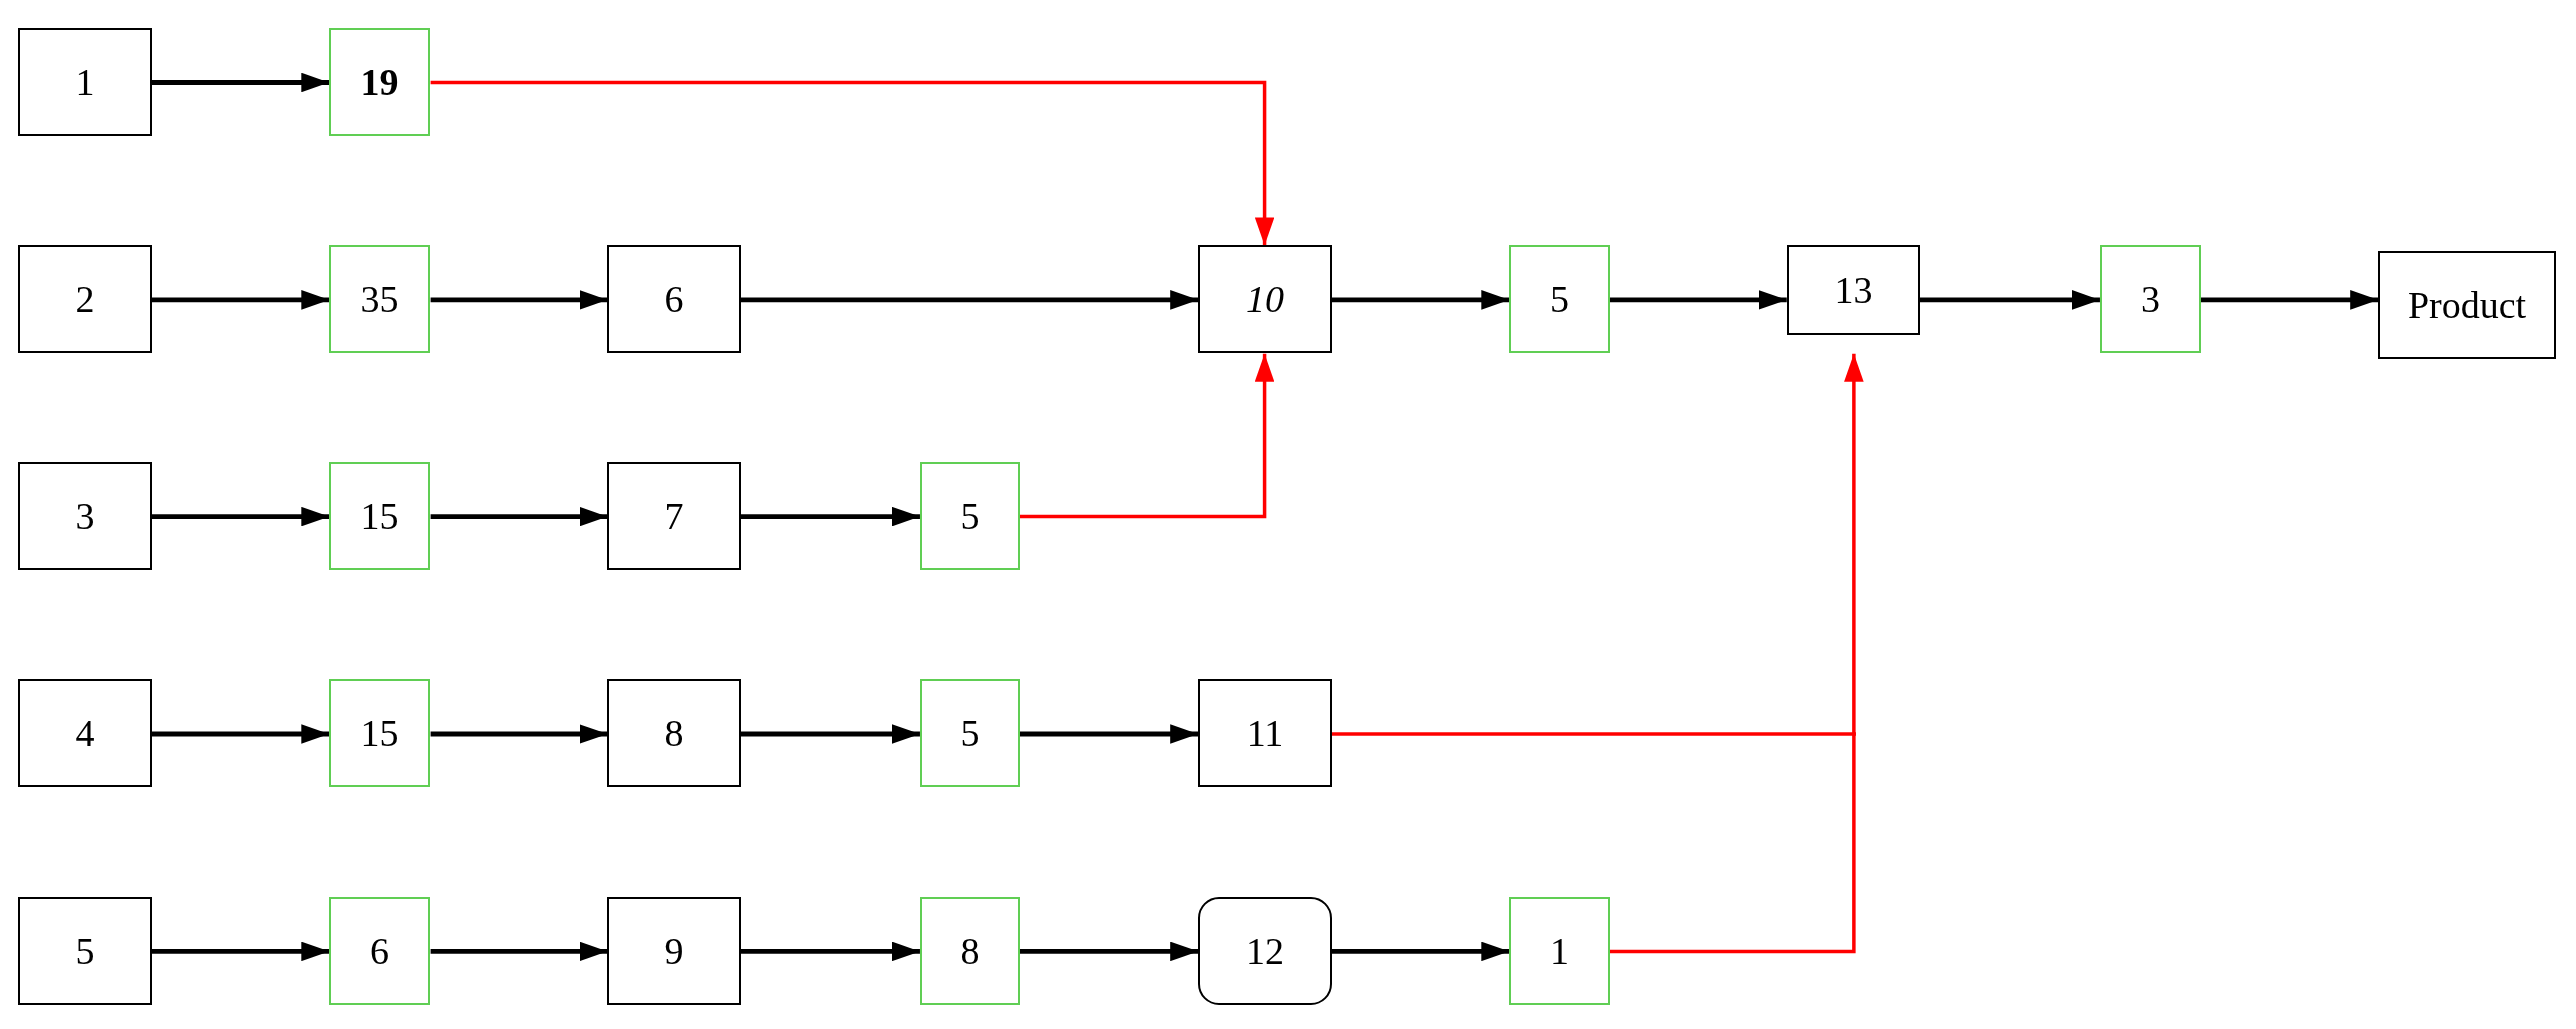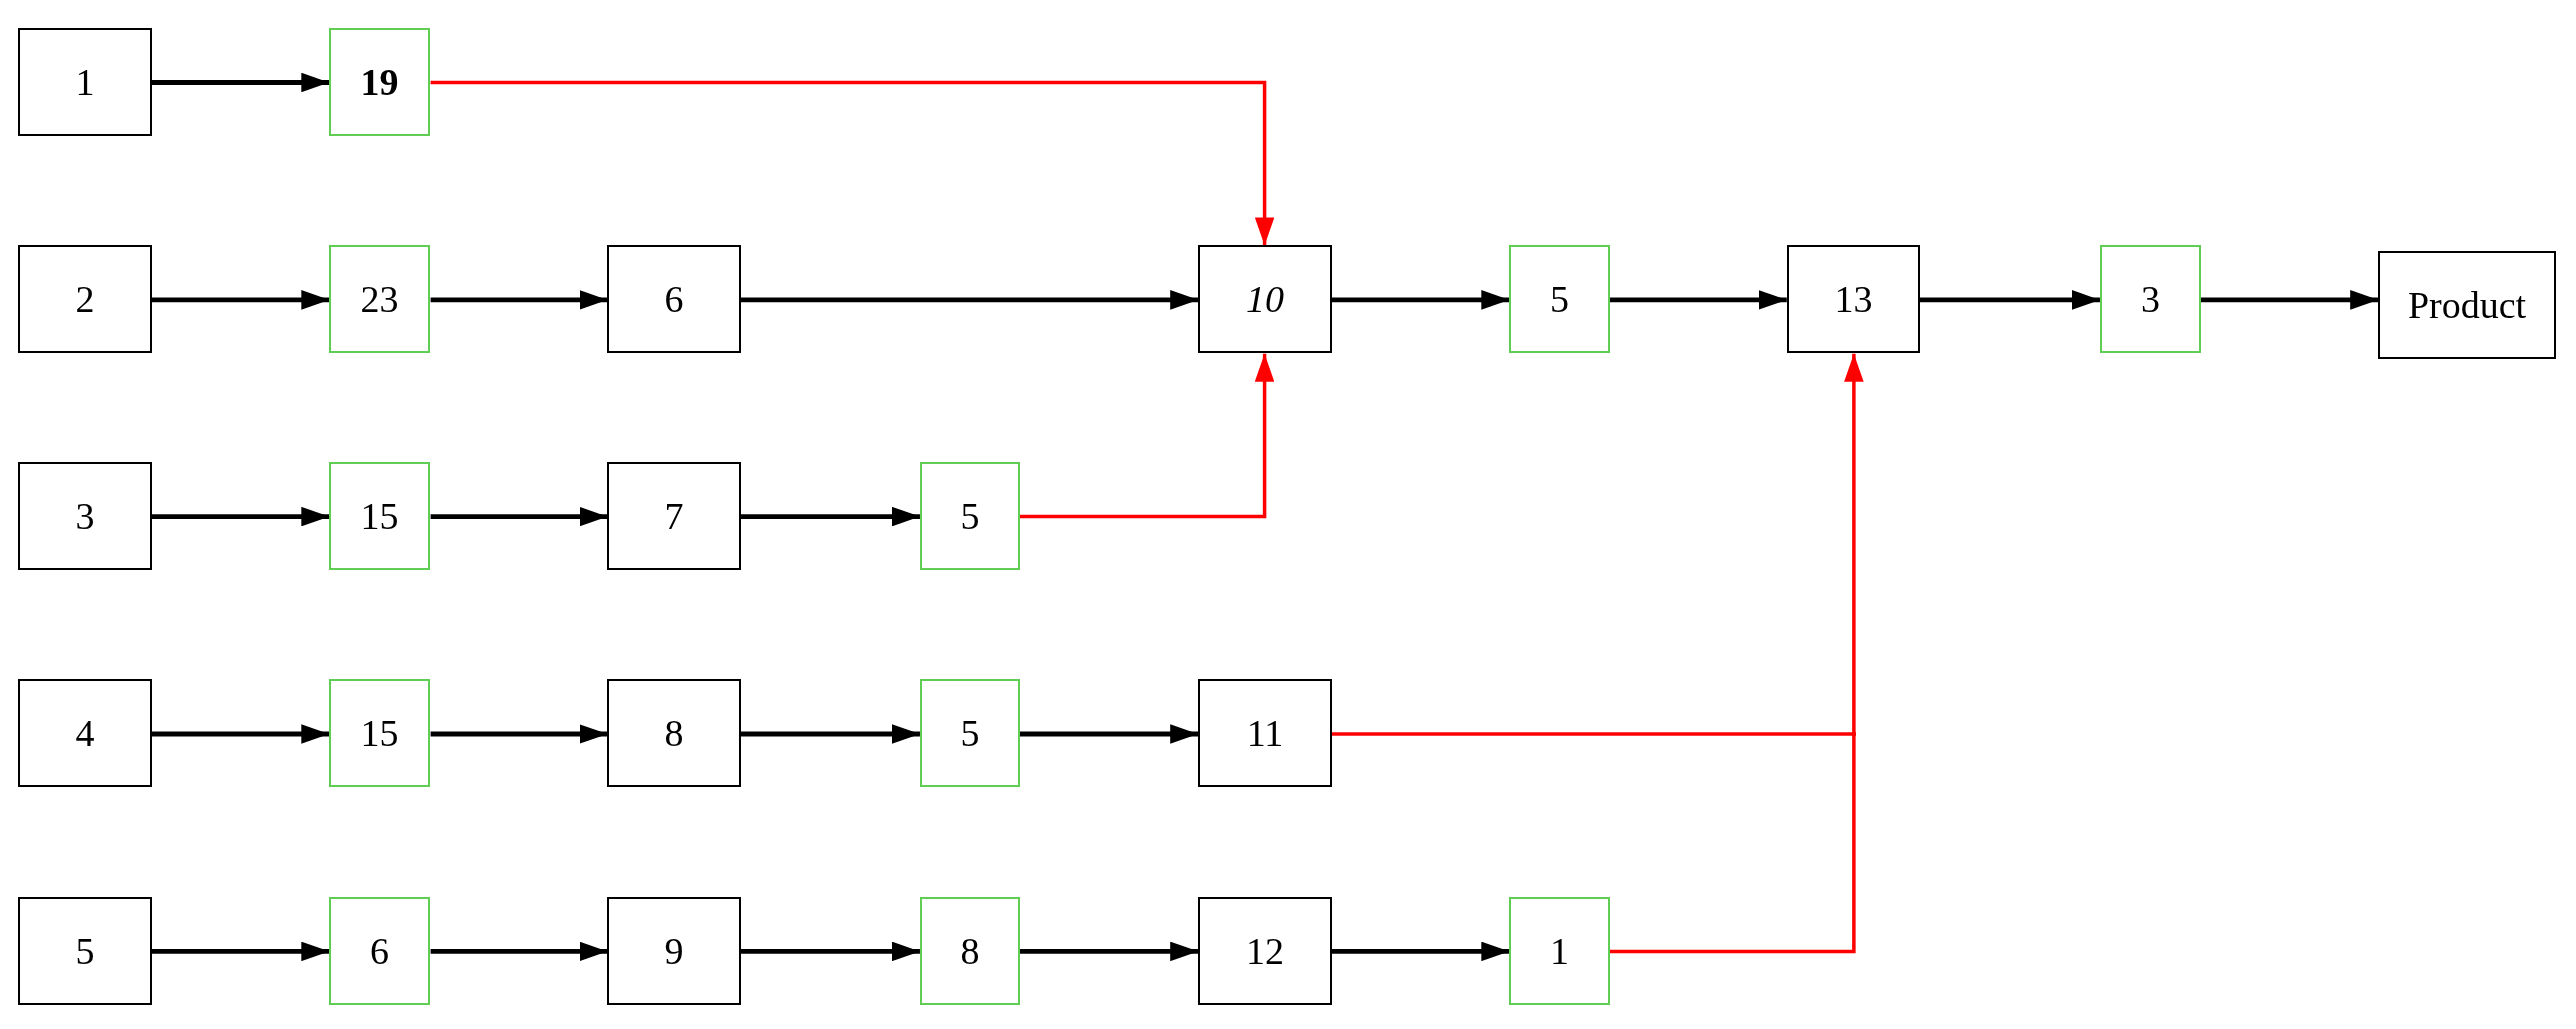--- a/index.html
+++ b/index.html
@@ -72,37 +72,37 @@
         <polyline points="616,118 1809,118 1809,351" fill="none" stroke="#ff0000" stroke-width="5" marker-end="url(#arrow-red)"></polyline>
         <polyline points="1459,739 1809,739 1809,506" fill="none" stroke="#ff0000" stroke-width="5" marker-end="url(#arrow-red)"></polyline>
         <polyline points="1905,1050 2655,1050" fill="none" stroke="#ff0000" stroke-width="5"></polyline>
         <polyline points="2303,1361 2652,1361 2652,506" fill="none" stroke="#ff0000" stroke-width="5" marker-end="url(#arrow-red)"></polyline>
       </g>
   </svg>
   <div id="nodes-layer">
       <div class="node black" style="left: 18px; top: 28px; width: 134px; height: 108px;">1</div>
       <div class="node green" style="left: 329px; top: 28px; width: 101px; height: 108px; font-weight: bold;">19</div>
       <div class="node black" style="left: 18px; top: 245px; width: 134px; height: 108px;">2</div>
-      <div class="node green" style="left: 329px; top: 245px; width: 101px; height: 108px;">23</div>
+      <div class="node green" style="left: 329px; top: 245px; width: 101px; height: 108px;">35</div>
       <div class="node black" style="left: 607px; top: 245px; width: 134px; height: 108px;">6</div>
       <div class="node black" style="left: 1198px; top: 245px; width: 134px; height: 108px; font-style: italic;">10</div>
       <div class="node green" style="left: 1509px; top: 245px; width: 101px; height: 108px;">5</div>
-      <div class="node black" style="left: 1787px; top: 245px; width: 133px; height: 108px; text-align: center;">13</div>
+      <div class="node black" style="left: 1787px; top: 245px; width: 133px; height: 90px; text-align: center;">13</div>
       <div class="node green" style="left: 2100px; top: 245px; width: 101px; height: 108px;">3</div>
       <div class="node black" style="left: 2378px; top: 251px; width: 178px; height: 108px;">Product</div>
       <div class="node black" style="left: 18px; top: 462px; width: 134px; height: 108px;">3</div>
       <div class="node green" style="left: 329px; top: 462px; width: 101px; height: 108px;">15</div>
       <div class="node black" style="left: 607px; top: 462px; width: 134px; height: 108px;">7</div>
       <div class="node green" style="left: 920px; top: 462px; width: 100px; height: 108px;">5</div>
       <div class="node black" style="left: 18px; top: 679px; width: 134px; height: 108px;">4</div>
       <div class="node green" style="left: 329px; top: 679px; width: 101px; height: 108px;">15</div>
       <div class="node black" style="left: 607px; top: 679px; width: 134px; height: 108px;">8</div>
       <div class="node green" style="left: 920px; top: 679px; width: 100px; height: 108px;">5</div>
       <div class="node black" style="left: 1198px; top: 679px; width: 134px; height: 108px;">11</div>
       <div class="node black" style="left: 18px; top: 897px; width: 134px; height: 108px;">5</div>
       <div class="node green" style="left: 329px; top: 897px; width: 101px; height: 108px;">6</div>
       <div class="node black" style="left: 607px; top: 897px; width: 134px; height: 108px;">9</div>
       <div class="node green" style="left: 920px; top: 897px; width: 100px; height: 108px;">8</div>
-      <div class="node black" style="left: 1198px; top: 897px; width: 134px; height: 108px;">12</div>
+      <div class="node black" style="left: 1198px; top: 897px; width: 134px; height: 108px; border-radius: 21px;">12</div>
       <div class="node green" style="left: 1509px; top: 897px; width: 101px; height: 108px;">1</div>
     </div>
 </div>
 
 
 </body></html>

